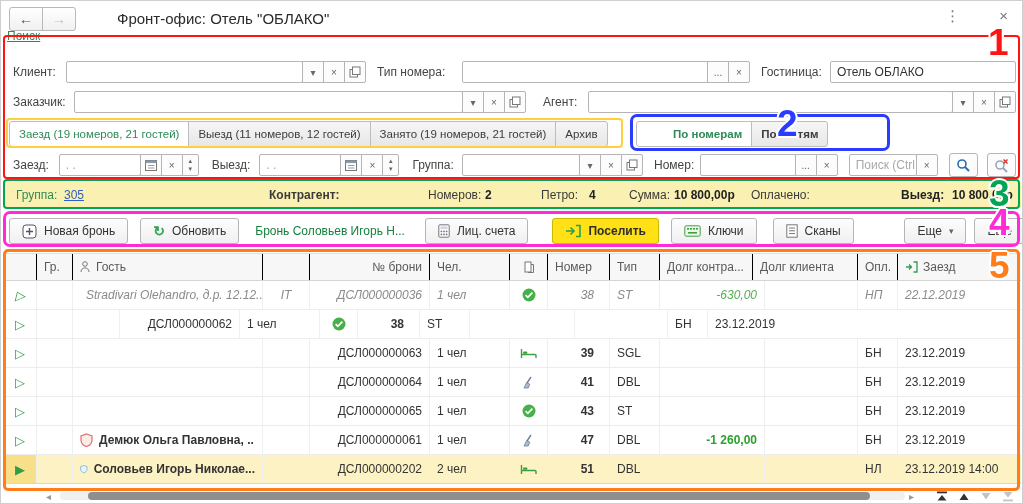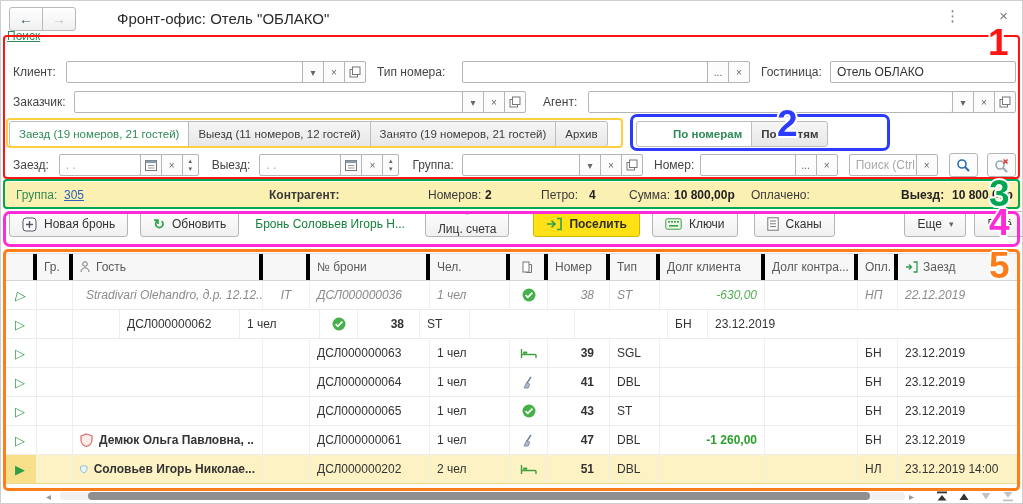--- a/index.html
+++ b/index.html
@@ -45,41 +45,41 @@
   .tab.active{background:#fff;color:#2e8b57;}
   .toggle-grp{position:absolute;left:635px;top:120px;display:flex;}
   .toggle-grp .tab{font-weight:bold;}
   
   .sumbar{position:absolute;left:3px;top:181px;width:1017px;height:26px;background:#faf0b2;}
   .sumbar span{position:absolute;top:6px;white-space:nowrap;}
   .s-green{color:#2e8b57;}
   .s-link{color:#3060c0;text-decoration:underline;cursor:pointer;}
   .s-b{font-weight:bold;color:#222;}
   
-  .toolbar{position:absolute;left:3px;top:208px;width:1017px;height:30px;display:flex;align-items:center;}
+  .toolbar{position:absolute;left:3px;top:215px;width:1017px;height:30px;display:flex;align-items:center;}
   .tbtn{height:26px;box-sizing:border-box;border:1px solid #b5b5b5;border-radius:3px;
         background:linear-gradient(#fdfdfd,#f0f0f0);padding:0 12px;display:inline-flex;
         align-items:center;gap:7px;color:#333;white-space:nowrap;cursor:default;}
   .tbtn.checkin{background:#ffe115;border-color:#cdb800;font-weight:bold;color:#2e2e2e;}
   .link-btn{color:#15803d;white-space:nowrap;cursor:pointer;}
   .ref-ico{color:#2ea44f;font-weight:bold;font-size:14px;}
   
   .table{position:absolute;left:3px;top:252px;width:1017px;}
   .th,.tr{display:flex;align-items:stretch;}
   .th{height:26px;background:#f7f7f7;border-top:1px solid #e0e0e0;border-bottom:1px solid #d5d5d5;
       color:#5a5a5a;}
   .tr{height:28px;border-bottom:1px solid #ececec;background:#fff;}
   .td,.hc{display:flex;align-items:center;box-sizing:border-box;padding:0 7px;
       border-right:1px solid #efefef;overflow:hidden;white-space:nowrap;}
-  .hc{border-right:4px solid #000000;gap:5px;}
+  .hc{border-right:1px solid #000000;gap:5px;}
   .c-exp{width:33px;justify-content:center;}
   .c-gr{width:36px;}
   .c-guest{width:190px;gap:6px;}
   .c-x1{width:47px;justify-content:center;}
-  .c-bron{width:120px;}
+  .c-bron{width:120px;justify-content:flex-end;}
   .c-chel{width:80px;}
   .c-st{width:38px;justify-content:center;}
   .c-num{width:62px;justify-content:flex-end;padding-right:15px;font-weight:bold;}
   .c-typ{width:50px;}
   .c-dk{width:105px;justify-content:flex-end;color:#2ca02c;font-weight:bold;}
   .c-dc{width:93px;}
   .c-opl{width:40px;}
   .c-zd{flex:1;border-right:none;}
   .th .c-num,.th .c-dk{font-weight:normal;color:#5a5a5a;justify-content:flex-start;}
   .exp{color:#2f9e44;font-size:13px;line-height:13px;}
@@ -299,21 +299,21 @@
           <rect x="1" y="1" width="13" height="13" rx="3" stroke="#556" fill="#fff"></rect>
           <path d="M7.5 4v7M4 7.5h7" stroke="#556" stroke-width="1.4"></path>
         </svg>
       <span>Новая бронь</span>
     </div>
     <div class="tbtn" style="margin-left:12px;">
       <span class="ref-ico">↻</span>
       <span>Обновить</span>
     </div>
     <div class="link-btn" style="margin-left:16px;">Бронь Соловьев Игорь Н...</div>
-    <div class="tbtn" style="margin-left:20px;flex-direction:column;">
+    <div class="tbtn" style="margin-left:20px;">
       <svg width="12" height="14" viewBox="0 0 12 14">
           <rect x="0.8" y="0.8" width="10.4" height="12.4" rx="1" stroke="#777" fill="#fff"></rect>
           <rect x="2.4" y="2.4" width="7.2" height="2.8" fill="#cfd8e3"></rect>
           <circle cx="3.4" cy="7.4" r="0.9" fill="#777"></circle>
           <circle cx="6" cy="7.4" r="0.9" fill="#777"></circle>
           <circle cx="8.6" cy="7.4" r="0.9" fill="#777"></circle>
           <circle cx="3.4" cy="10.4" r="0.9" fill="#777"></circle>
           <circle cx="6" cy="10.4" r="0.9" fill="#777"></circle>
           <circle cx="8.6" cy="10.4" r="0.9" fill="#777"></circle>
         </svg>
@@ -382,25 +382,25 @@
             <rect x="1" y="1" width="6" height="10" stroke="#777" fill="#fff"></rect>
             <path d="M7 3.5h2.5v8H4" stroke="#777" fill="none"></path>
           </svg>
         </div>
       <div class="hc c-num">
           <span>Номер</span>
         </div>
       <div class="hc c-typ">
           <span>Тип</span>
         </div>
+      <div class="hc c-dc">
+          <span>Долг контра...</span>
+        </div>
       <div class="hc c-dk">
           <span>Долг клиента</span>
-        </div>
-      <div class="hc c-dc">
-          <span>Долг контра...</span>
         </div>
       <div class="hc c-opl">
           <span>Опл.</span>
         </div>
       <div class="hc c-zd">
         <svg width="13" height="12" viewBox="0 0 13 12">
             <path d="M1 6h5.5M4 3.5L6.5 6 4 8.5" stroke="#2e9e4f" stroke-width="1.3" fill="none"></path>
             <path d="M8.5 1h3.5v10H8.5" stroke="#2e9e4f" stroke-width="1.3" fill="none"></path>
           </svg>
         <span>Заезд</span>

